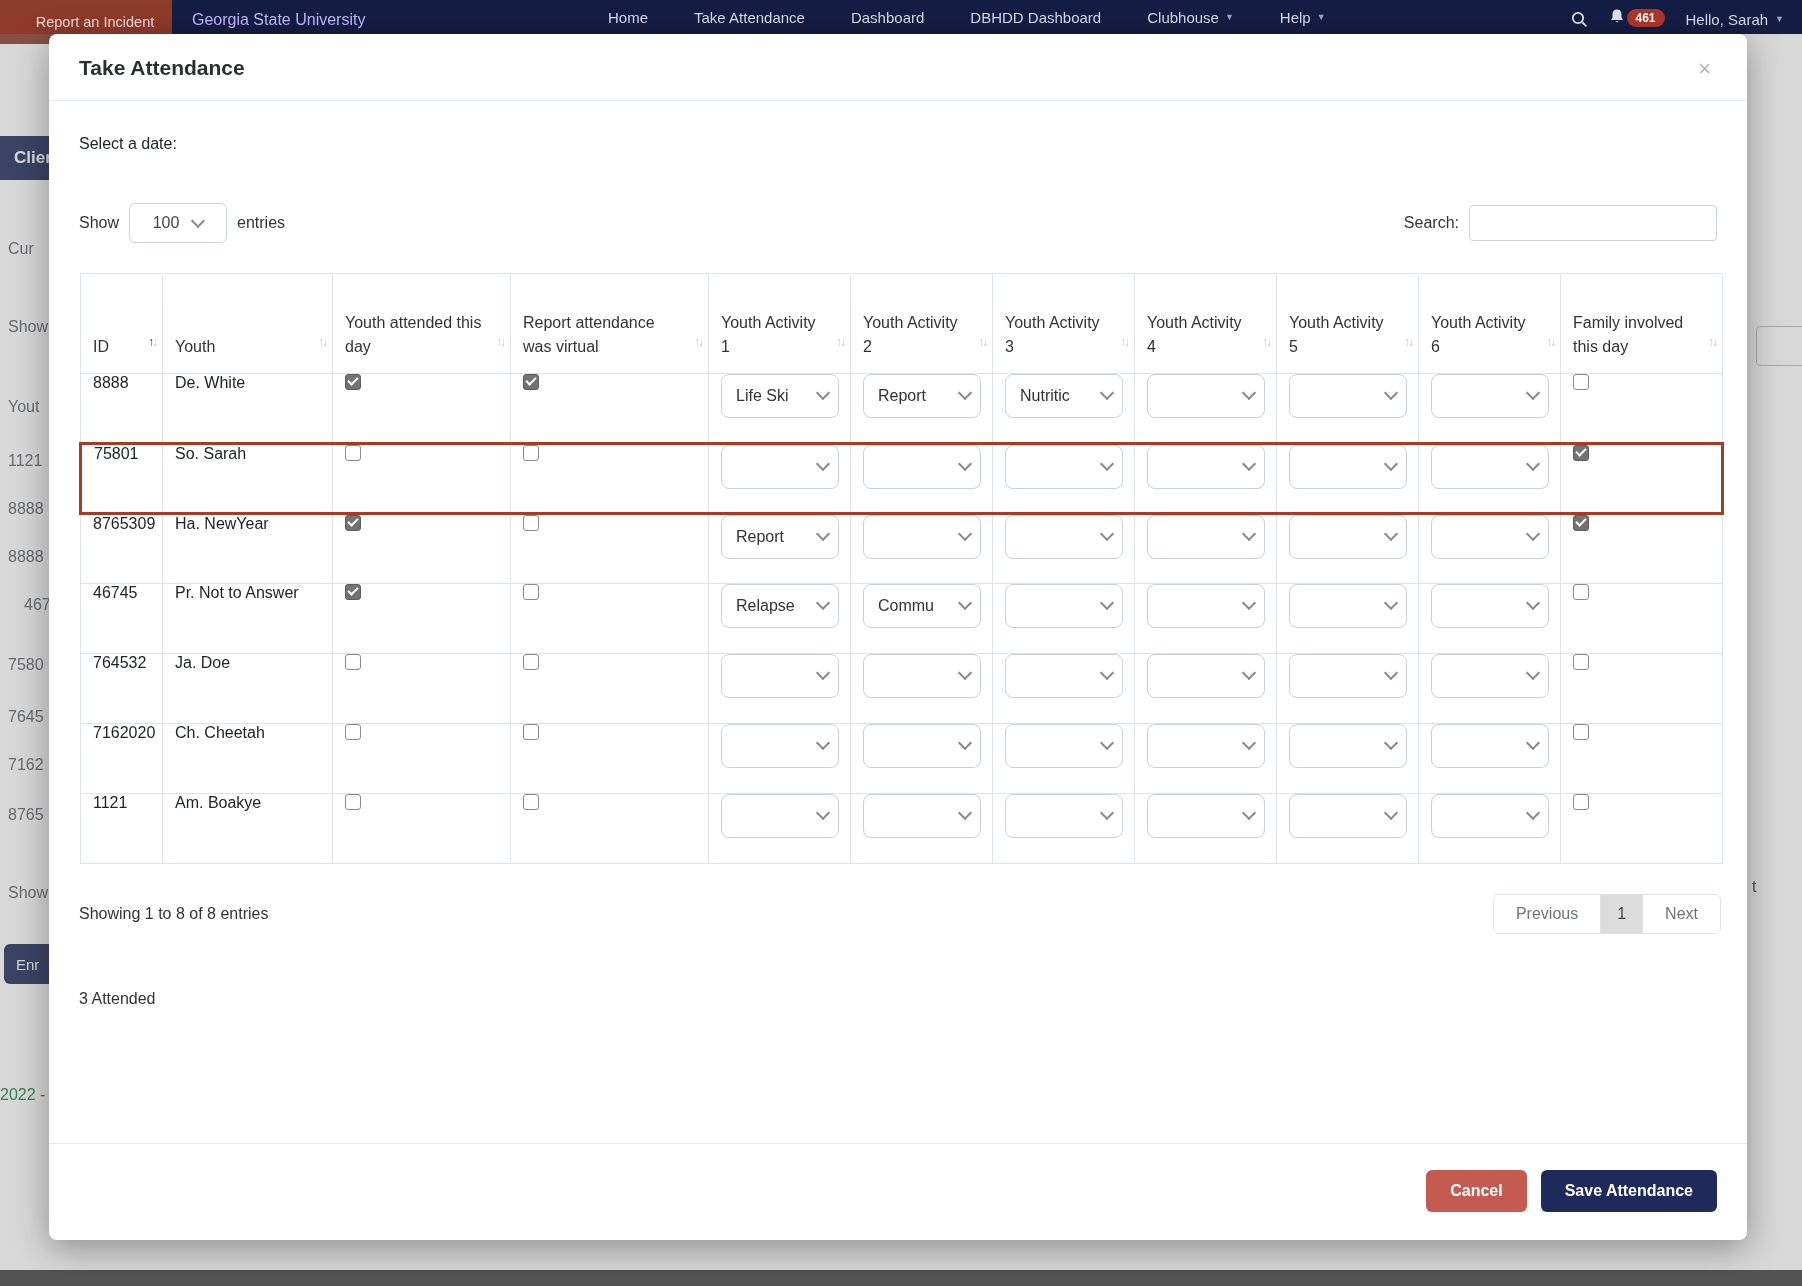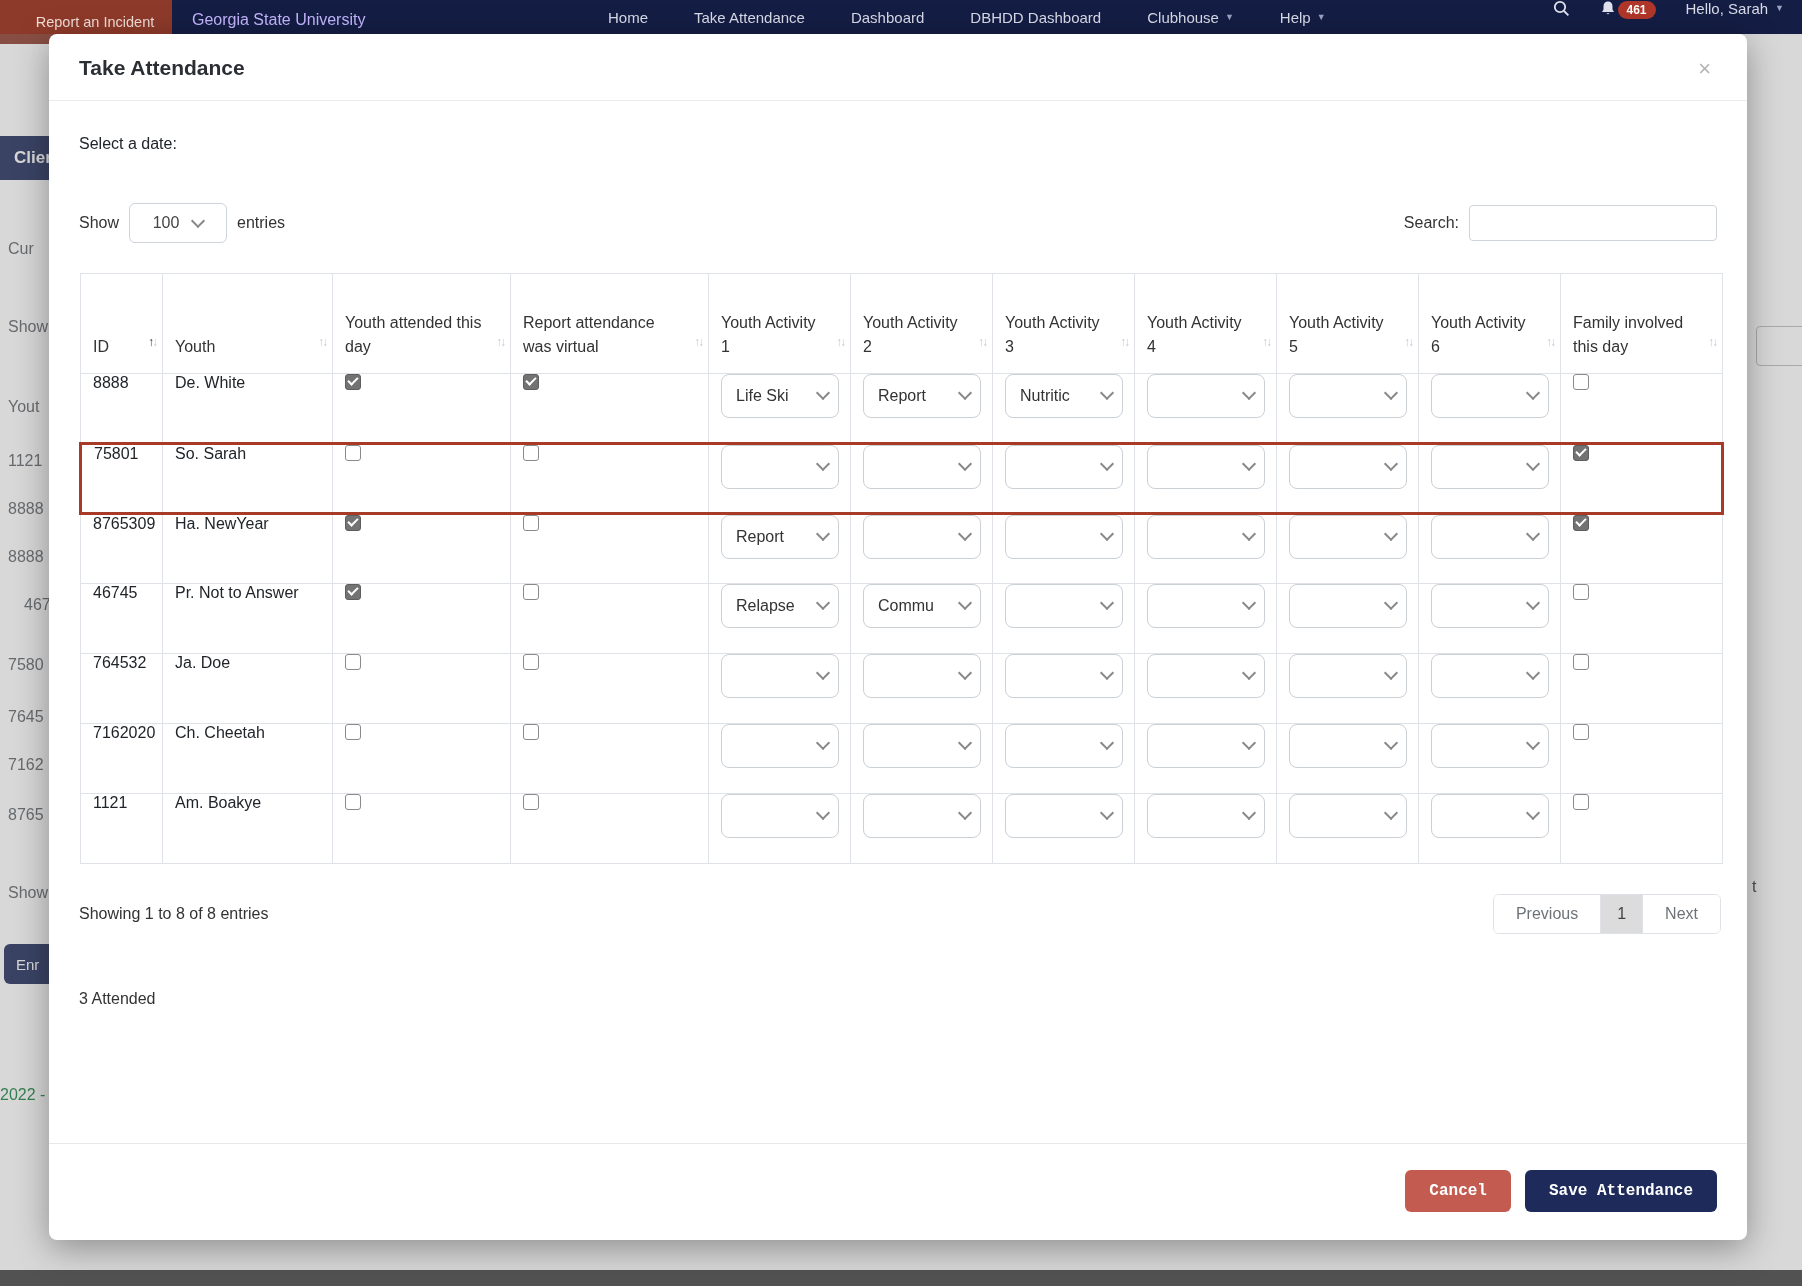--- a/index.html
+++ b/index.html
@@ -15,21 +15,21 @@
   }
   .report-btn{
     position:absolute;left:0;top:0;width:172px;height:44px;background:#8e3a2a;
     color:#f1ddd6;display:flex;align-items:center;justify-content:center;
     font-size:14.5px;border:none;cursor:pointer;padding-left:24px;
   }
   .brand{position:absolute;left:192px;top:0;height:40px;display:flex;align-items:center;font-size:16px;color:#c4b5fd;}
   .nav-links{position:absolute;left:608px;top:0;height:34px;display:flex;align-items:center;gap:46px;}
   .nav-link{display:flex;align-items:center;gap:6px;cursor:pointer;white-space:nowrap;color:#d8dbe8;}
   .caret{font-size:9px;color:#9aa3c0;line-height:1;}
-  .nav-right{position:absolute;right:18px;top:0;height:28px;display:flex;align-items:flex-start;gap:30px;}
+  .nav-right{position:absolute;right:18px;top:0;height:28px;display:flex;align-items:flex-end;gap:21px;}
   .icon-btn{display:flex;align-items:center;cursor:pointer;}
   .bell-wrap{display:flex;align-items:center;position:relative;}
   .badge{
     background:#b03629;color:#fff;font-size:12px;padding:2px 9px;border-radius:10px;
     margin-left:2px;font-weight:bold;
   }
   .greeting{display:flex;align-items:center;gap:7px;cursor:pointer;color:#d8dbe8;}
 
   .bg-panel-header{
     position:absolute;left:0;top:136px;width:49px;height:44px;background:#1d2a5a;
@@ -116,21 +116,21 @@
   .summary{font-size:16px;color:#333;}
   .pagination{display:inline-flex;border:1px solid #dee2e6;border-radius:6px;overflow:hidden;font-size:16px;}
   .page-item{padding:10px 22px;color:#6e7378;cursor:pointer;background:#fff;}
   .page-item.current{background:#dcdcdc;color:#444;padding:10px 16px;border-left:1px solid #dee2e6;border-right:1px solid #dee2e6;}
   .attended{margin-top:56px;font-size:16px;color:#333;}
   .modal-footer{
     margin-top:auto;border-top:1px solid #e8e8e8;padding:26px 30px 28px 30px;
     display:flex;justify-content:flex-end;gap:14px;
   }
   .btn{border:none;border-radius:6px;color:#fff;font-size:16px;font-weight:600;
-    padding:12px 24px;cursor:pointer;font-family:Liberation Mono, monospace;}
+    padding:12px 24px;cursor:pointer;font-family:Liberation Sans, sans-serif;}
   .btn-cancel{background:#c45b50;}
   .btn-save{background:#1d2a5a;}
 </style>
 </head>
 <body>
 
 <div class="page-bg">
   <div class="navbar">
     <button class="report-btn">Report an Incident</button>
     <div class="brand">Georgia State University</div>

